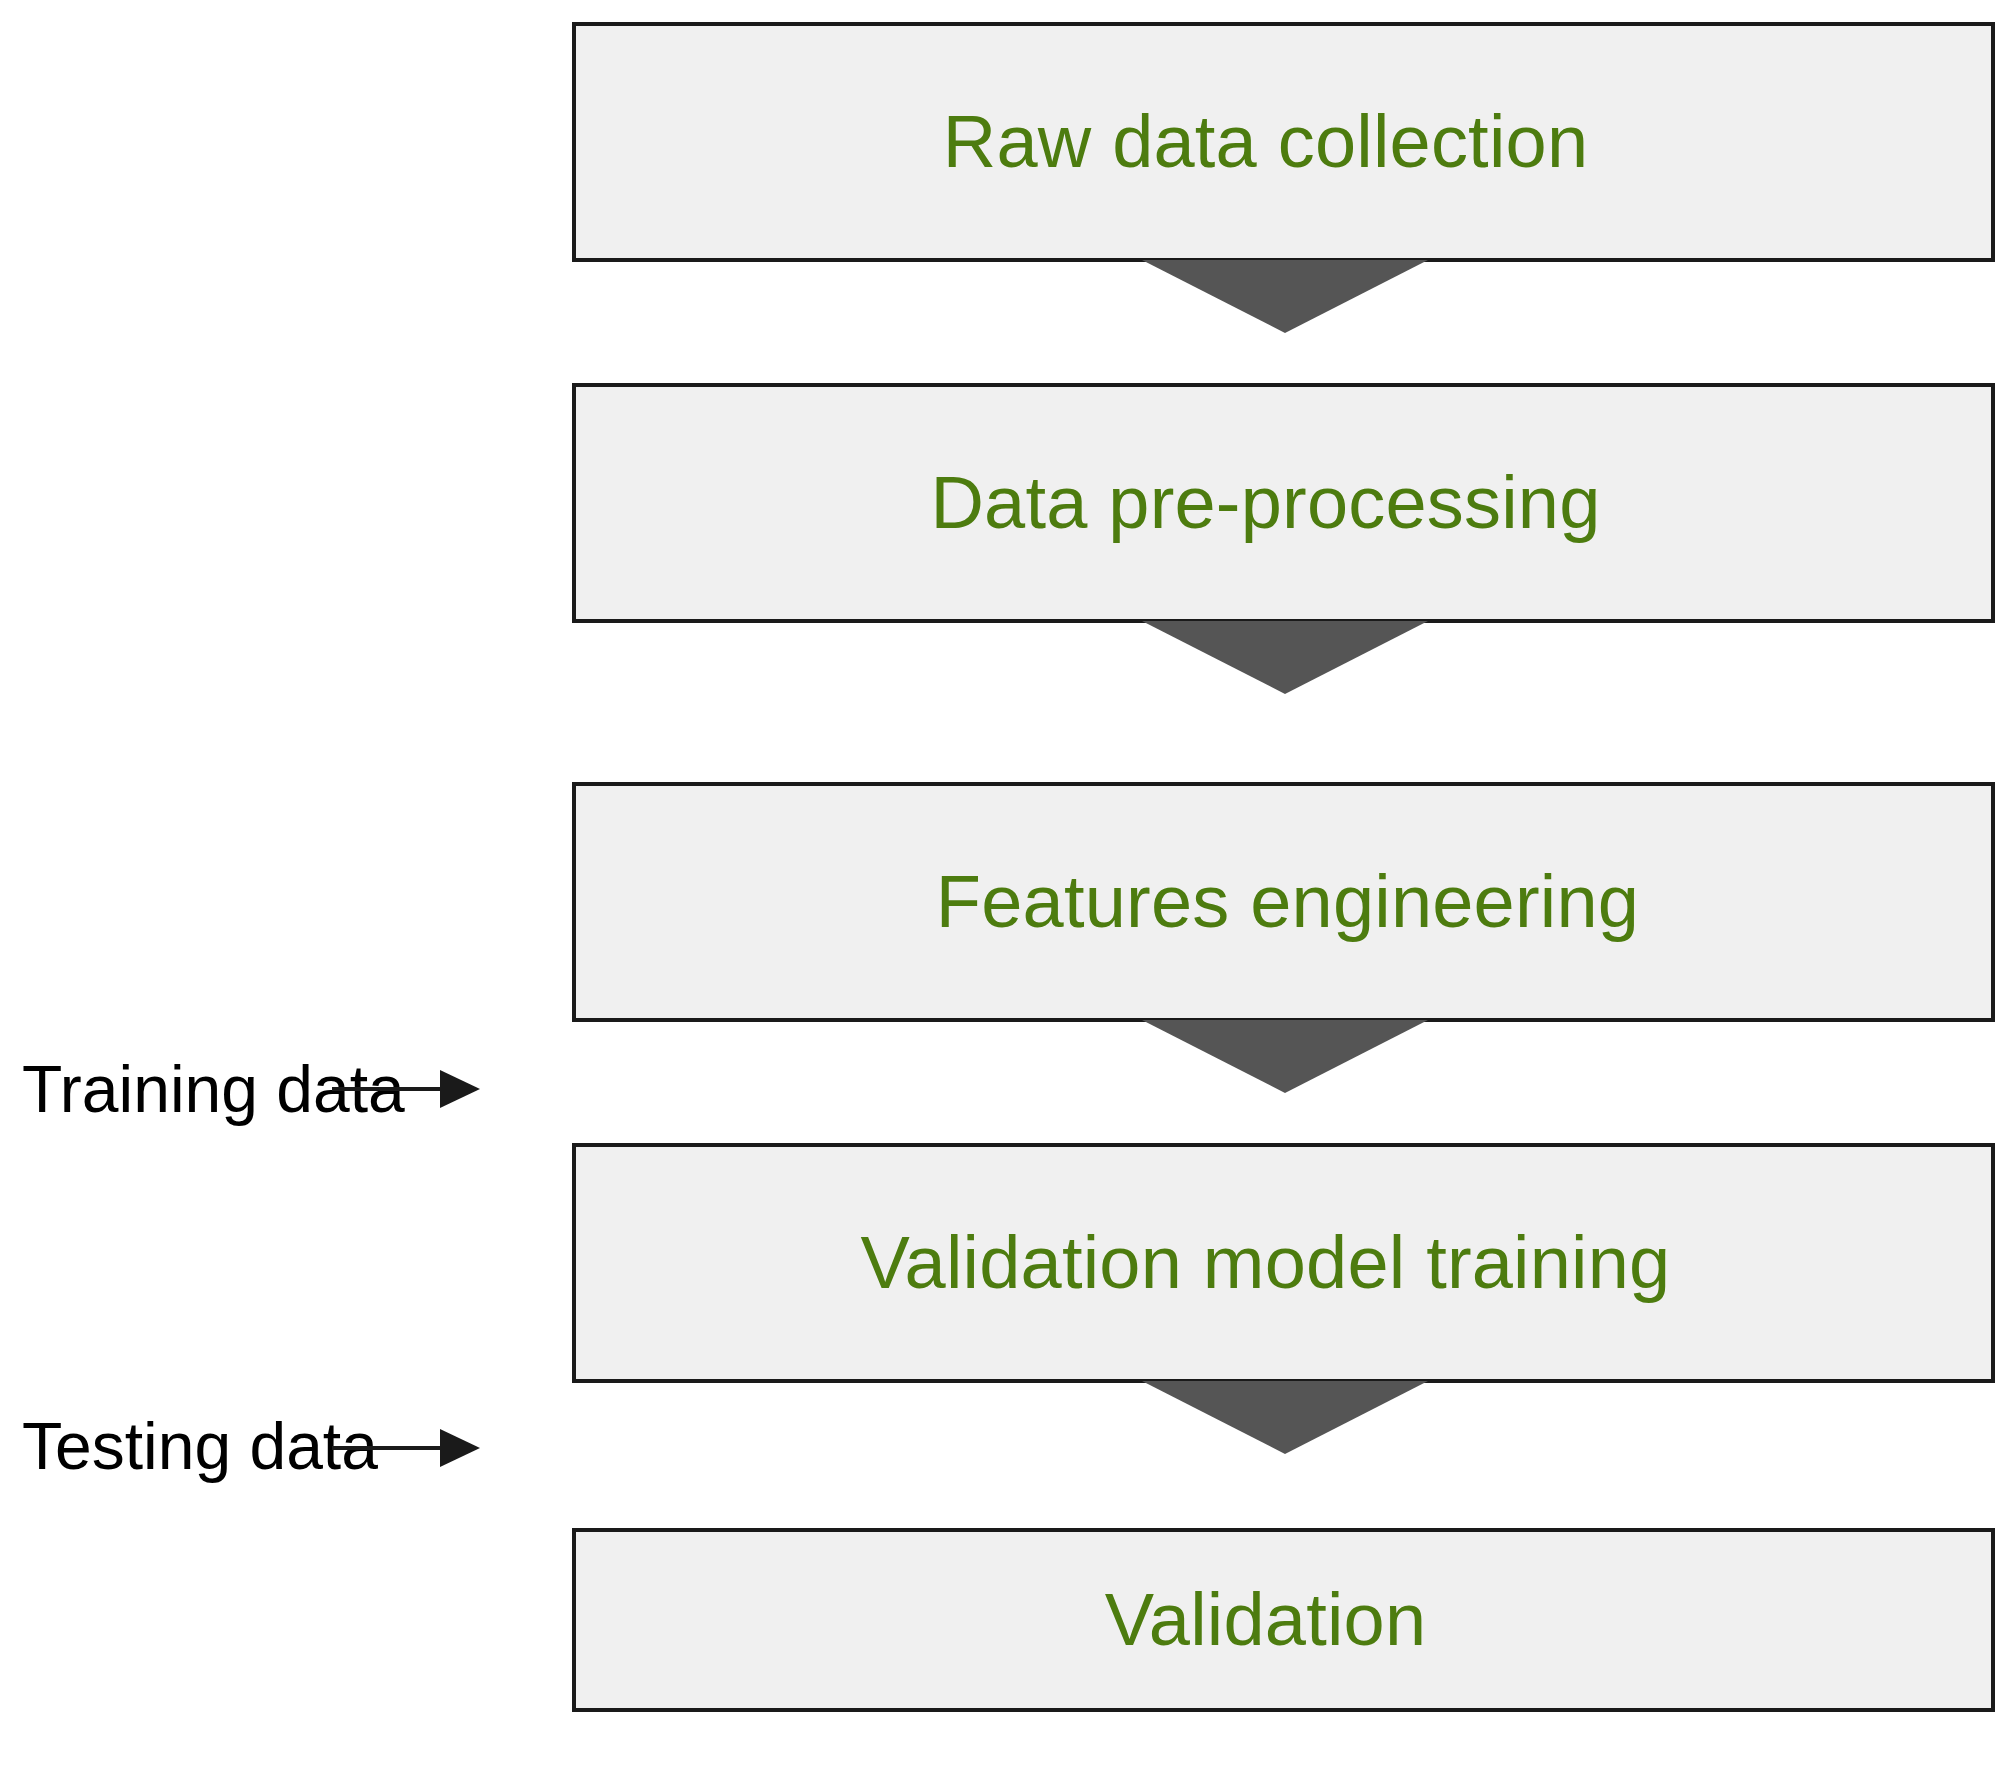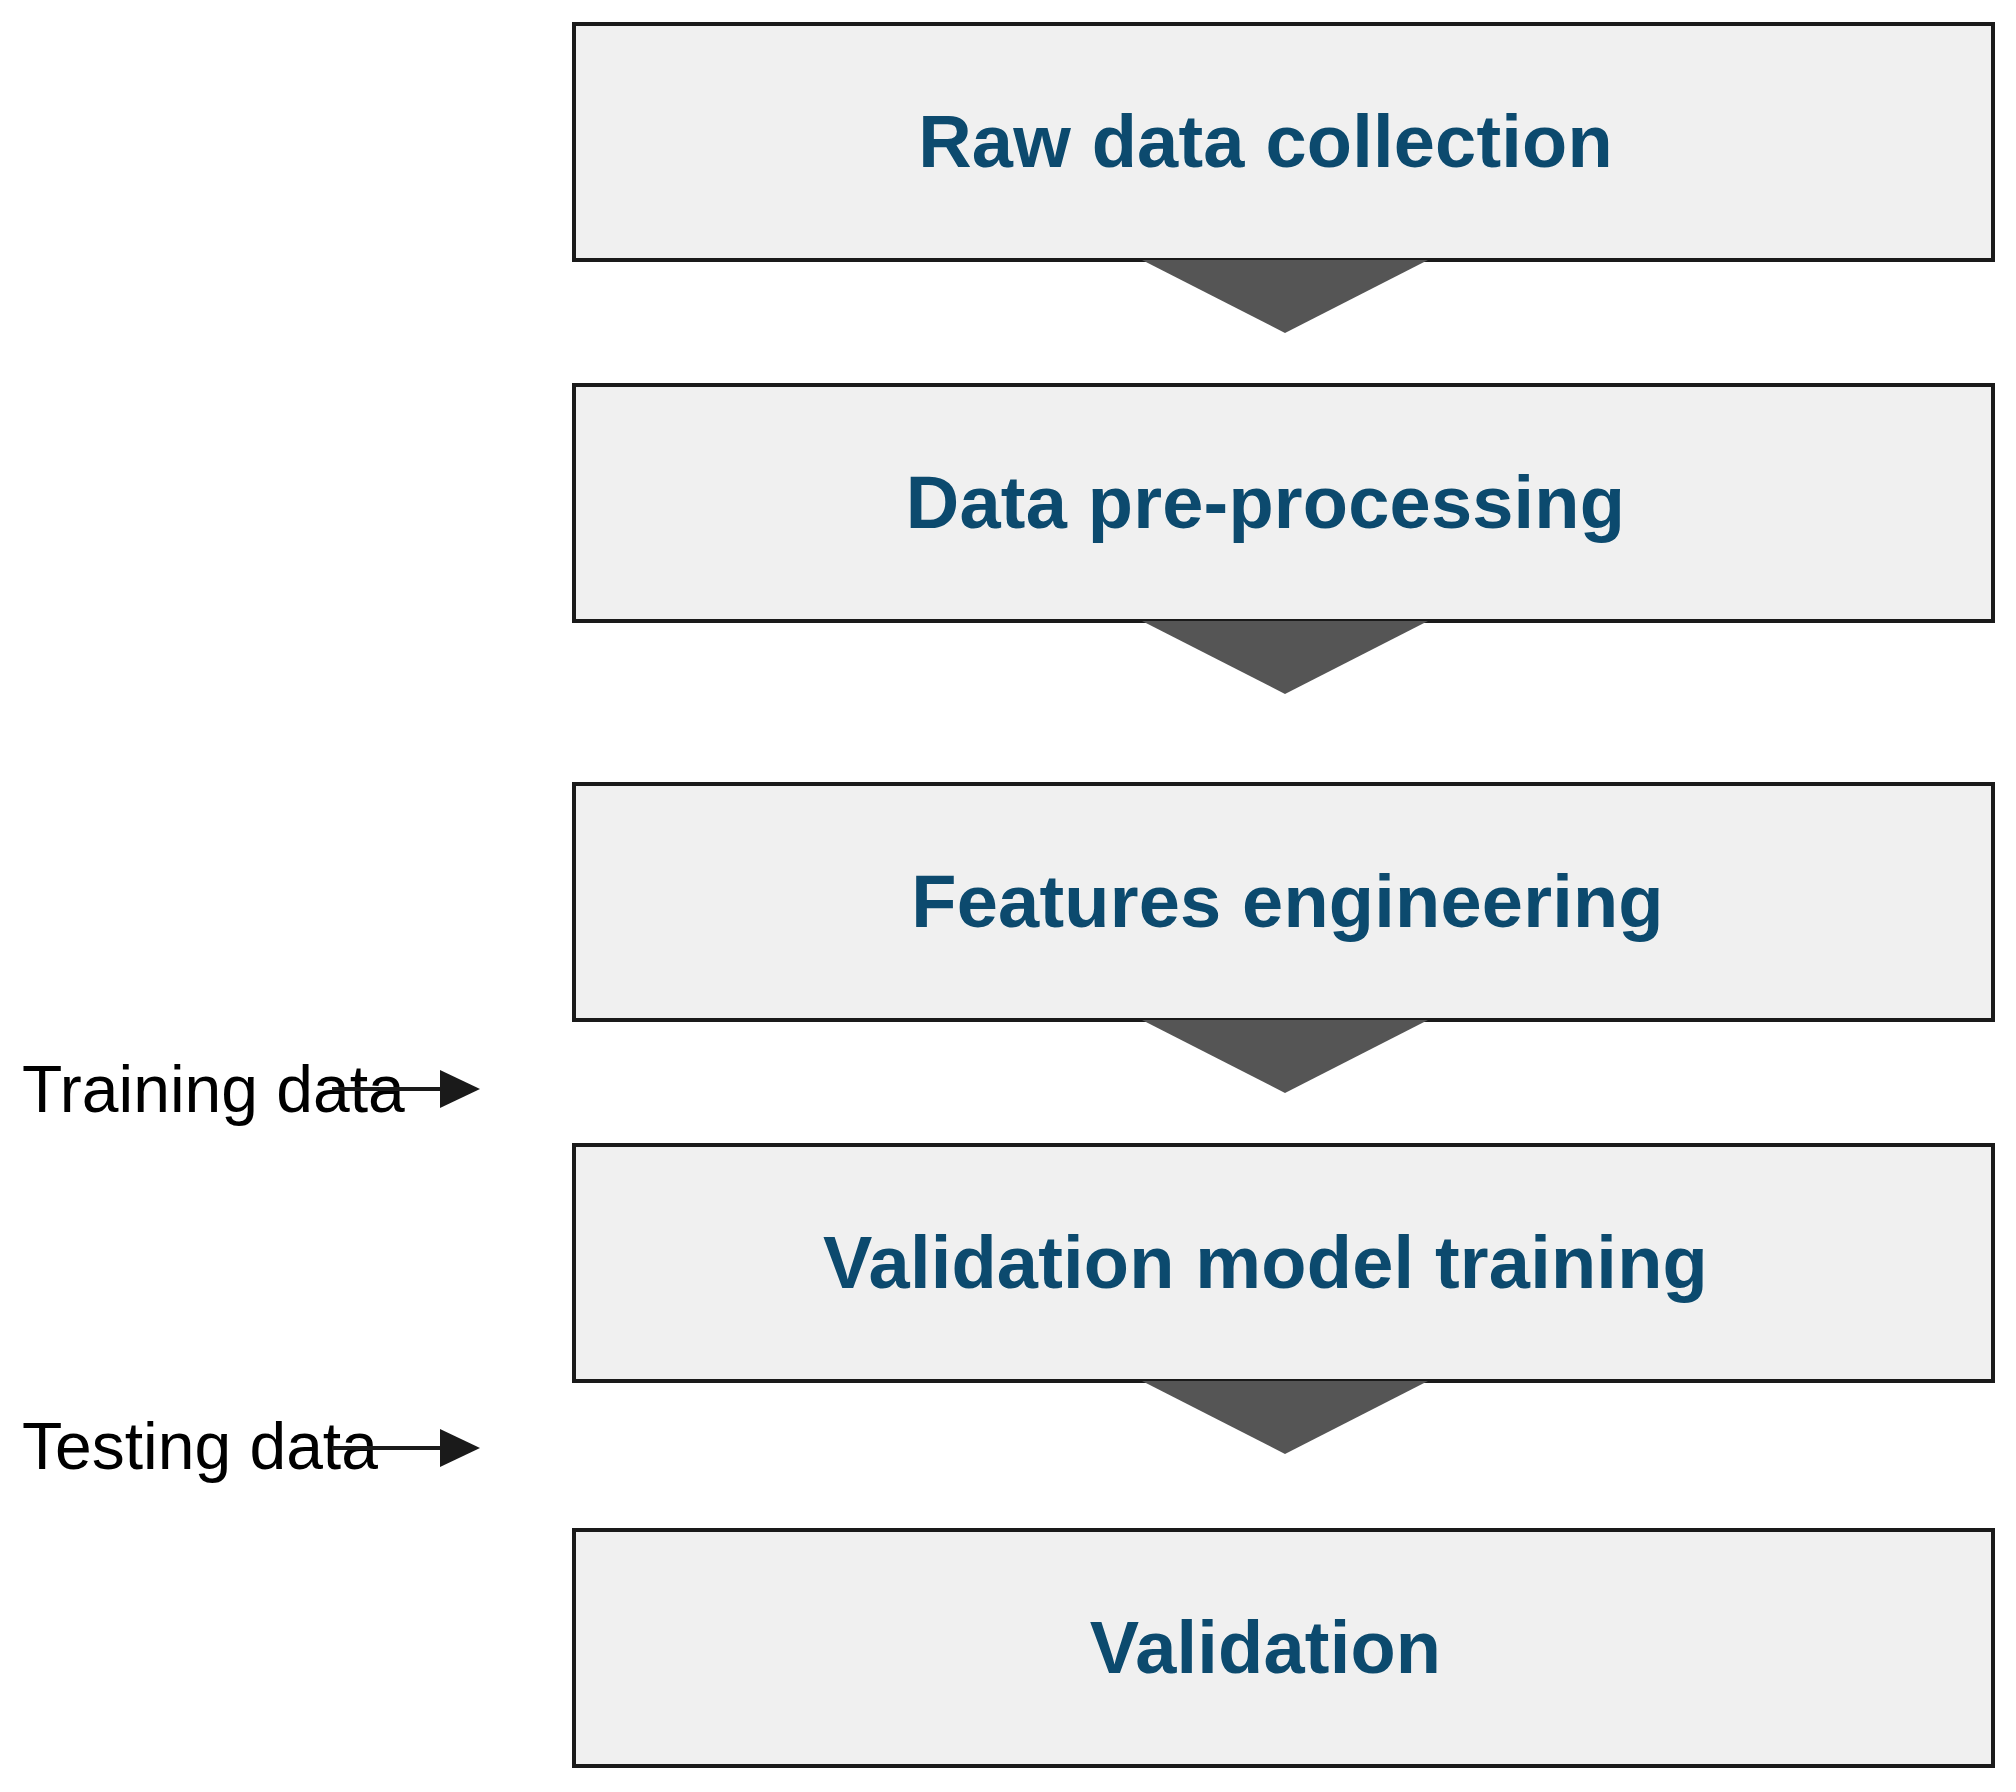--- a/index.html
+++ b/index.html
@@ -26,24 +26,24 @@
     box-sizing: border-box;
     background: #f0f0f0;
     border: 4px solid #1a1a1a;
     display: flex;
     align-items: center;
     justify-content: center;
   }
   .node-label {
     font-size: 74px;
     line-height: 1.05;
-    color: #0c4a6e;
+    color: #4d7c0f;
     letter-spacing: 0.2px;
     white-space: nowrap;
-    font-weight: 700;
+    font-weight: 400;
     position: relative;
     left: -18px;
   }
   .flow-arrow {
     position: absolute;
     width: 0;
     height: 0;
     border-left: 143px solid transparent;
     border-right: 143px solid transparent;
     border-top: 73px solid #555555;
@@ -98,21 +98,21 @@
   </div>
 
   <div class="flow-arrow" style="left:1142px; top:1020px;"></div>
 
   <div class="node" style="left:572px; top:1143px; width:1423px; height:240px;">
     <span class="node-label">Validation model training</span>
   </div>
 
   <div class="flow-arrow" style="left:1142px; top:1381px;"></div>
 
-  <div class="node" style="left:572px; top:1528px; width:1423px; height:240px;text-align:right;">
+  <div class="node" style="left:572px; top:1528px; width:1423px; height:184px;text-align:right;">
     <span class="node-label">Validation</span>
   </div>
 
   <div class="side-label" style="left:22px; top:1056px;">Training data</div>
   <div class="side-arrow" style="left:332px; top:1087px; width:148px;">
     <div class="shaft" style="width:112px;"></div>
     <div class="head" style="left:108px;"></div>
   </div>
 
   <div class="side-label" style="left:22px; top:1413px;">Testing data</div>

